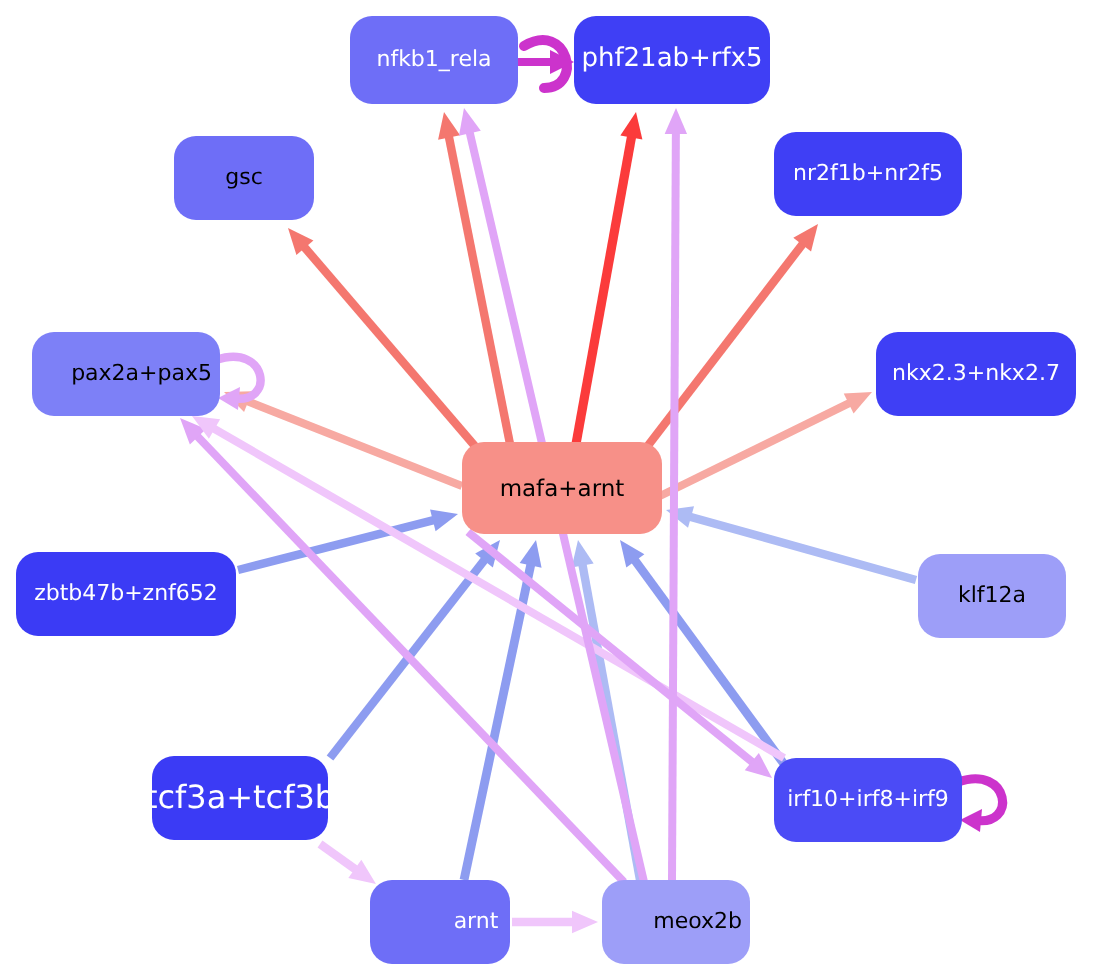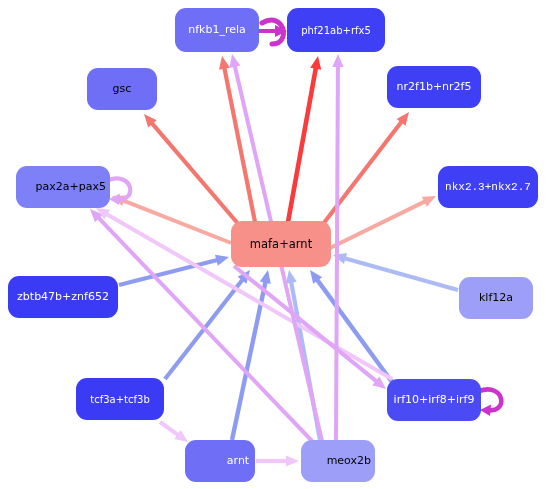--- a/index.html
+++ b/index.html
@@ -138,45 +138,45 @@
       </g>
       <g>
         <path d="M 479 391 C 505 382, 509 414, 487 410" fill="none" stroke="#cc33cc" stroke-width="4.6" stroke-linecap="round"></path>
         <polygon points="480,410 491,404.5 490,416" fill="#cc33cc"></polygon>
       </g>
     </svg>
   <div id="node-layer">
       <div class="node" style="left: 175px; top: 8px; width: 84px; height: 44px; background: rgb(110, 110, 247); color: rgb(255, 255, 255); font-size: 11px;">
         <span class="node-label">nfkb1_rela</span>
       </div>
-      <div class="node" style="left: 287px; top: 8px; width: 98px; height: 44px; background: rgb(63, 63, 245); color: rgb(255, 255, 255); font-size: 10px;">
+      <div class="node" style="left: 287px; top: 8px; width: 98px; height: 44px; background: rgb(63, 63, 245); color: rgb(255, 255, 255); font-size: 13px;">
         <span class="node-label">phf21ab+rfx5</span>
       </div>
       <div class="node" style="left: 87px; top: 68px; width: 70px; height: 42px; background: rgb(110, 110, 247); color: rgb(0, 0, 0); font-size: 11px;">
         <span class="node-label">gsc</span>
       </div>
       <div class="node" style="left: 387px; top: 66px; width: 94px; height: 42px; background: rgb(63, 63, 245); color: rgb(255, 255, 255); font-size: 11px;">
         <span class="node-label">nr2f1b+nr2f5</span>
       </div>
       <div class="node" style="left: 16px; top: 166px; width: 94px; height: 42px; background: rgb(125, 128, 247); color: rgb(0, 0, 0); font-size: 11px; justify-content: flex-end;">
         <span class="node-label">pax2a+pax5</span>
       </div>
-      <div class="node" style="left: 438px; top: 166px; width: 100px; height: 42px; background: rgb(63, 63, 245); color: rgb(255, 255, 255); font-size: 11px; font-family: Liberation Mono, monospace;">
+      <div class="node" style="left: 438px; top: 166px; width: 100px; height: 42px; background: rgb(63, 63, 245); color: rgb(255, 255, 255); font-size: 11px;">
         <span class="node-label">nkx2.3+nkx2.7</span>
       </div>
       <div class="node" style="left: 231px; top: 221px; width: 100px; height: 46px; background: rgb(247, 144, 136); color: rgb(0, 0, 0); font-size: 11.5px;">
         <span class="node-label">mafa+arnt</span>
       </div>
       <div class="node" style="left: 8px; top: 276px; width: 110px; height: 42px; background: rgb(59, 59, 245); color: rgb(255, 255, 255); font-size: 11px;">
         <span class="node-label">zbtb47b+znf652</span>
       </div>
       <div class="node" style="left: 459px; top: 277px; width: 74px; height: 42px; background: rgb(157, 158, 248); color: rgb(0, 0, 0); font-size: 11px;">
         <span class="node-label">klf12a</span>
       </div>
-      <div class="node" style="left: 76px; top: 378px; width: 88px; height: 42px; background: rgb(59, 59, 245); color: rgb(255, 255, 255); font-size: 10px;">
+      <div class="node" style="left: 76px; top: 378px; width: 88px; height: 42px; background: rgb(59, 59, 245); color: rgb(255, 255, 255); font-size: 16px;">
         <span class="node-label">tcf3a+tcf3b</span>
       </div>
       <div class="node" style="left: 387px; top: 379px; width: 94px; height: 42px; background: rgb(75, 75, 246); color: rgb(255, 255, 255); font-size: 11px;">
         <span class="node-label">irf10+irf8+irf9</span>
       </div>
       <div class="node" style="left: 185px; top: 440px; width: 70px; height: 42px; background: rgb(110, 110, 247); color: rgb(255, 255, 255); font-size: 11px; padding-left: 36px;">
         <span class="node-label">arnt</span>
       </div>
       <div class="node" style="left: 301px; top: 440px; width: 74px; height: 42px; background: rgb(157, 158, 248); color: rgb(0, 0, 0); font-size: 11px; justify-content: flex-end;">
         <span class="node-label">meox2b</span>

